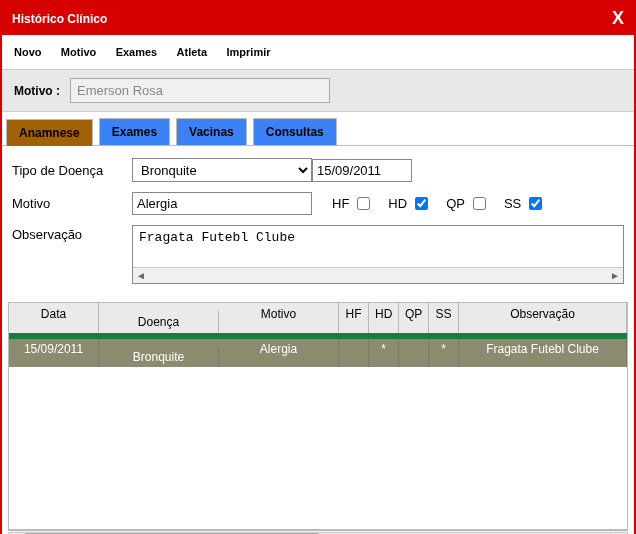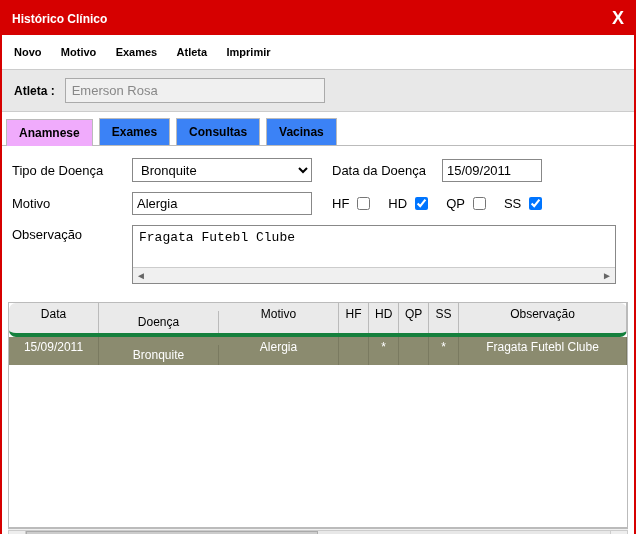--- a/index.html
+++ b/index.html
@@ -7,41 +7,41 @@
   .window { width: 636px; border: 2px solid #d60000; background: #fff; }
   .titlebar { background: #d60000; color: #fff; font-weight: bold; padding: 6px 10px; display: flex; justify-content: space-between; align-items: center; gap: 44px; }
   .titlebar .close { font-size: 18px; font-weight: bold; cursor: pointer; }
   .menubar { padding: 10px 12px; border-bottom: 1px solid #ccc; }
   .menubar span { font-weight: bold; margin-right: 16px; cursor: pointer; font-size: 11px; }
   .atleta-row { background: #e8e8e8; padding: 8px 12px; border-bottom: 1px solid #ccc; display: flex; align-items: center; }
   .atleta-row label { font-weight: bold; margin-right: 10px; }
   .atleta-input { width: 260px; padding: 4px 6px; border: 1px solid #aaa; background: #f0f0f0; color: #888; font-size: 13px; }
   .tabs { display: flex; border-bottom: 1px solid #bbb; margin-top: 6px; }
   .tab { padding: 6px 12px; background: #3b82f6; border: 1px solid #bbb; border-bottom: none; margin-right: 2px; margin-left: 4px; font-weight: bold; cursor: pointer; font-size: 12px; }
-  .tab.active { background: #f0abfc; position: relative; top: 1px; }
-  .form-area { padding: 12px 18px 6px 10px; }
+  .tab.active { background: #a16207; position: relative; top: 1px; }
+  .form-area { padding: 12px 10px 6px 10px; }
   .form-row { display: flex; align-items: center; margin-bottom: 10px; }
   .form-row .lbl { width: 120px; font-size: 13px; }
   .form-row .lbl2 { width: 110px; font-size: 13px; margin-left: 20px; }
   .select, .text-input, .date-input { border: 1px solid #888; padding: 3px 4px; font-size: 13px; background: #fff; }
   .select { width: 180px; height: 24px; }
   .text-input { width: 180px; }
   .date-input { width: 100px; }
   .checkboxes { display: flex; align-items: center; gap: 6px; margin-left: 20px; font-size: 13px; }
   .checkboxes label { margin-right: 2px; }
   .checkboxes input { margin-right: 12px; }
   .obs-row { display: flex; align-items: flex-start; margin-bottom: 6px; }
   .obs-row .lbl { width: 120px; font-size: 13px; padding-top: 2px; }
   .textarea-wrap { flex: 1; border: 1px solid #888; position: relative; }
   .textarea { width: 100%; height: 38px; border: none; padding: 4px 18px 4px 6px; font-family: "Courier New", monospace; font-size: 13px; resize: none; overflow-x: auto; overflow-y: scroll; }
   .hscroll { height: 16px; border-top: 1px solid #ccc; background: #f0f0f0; display: flex; align-items: center; }
   .hscroll .arrow { width: 16px; text-align: center; color: #666; font-size: 10px; }
   .hscroll .track { flex: 1; }
   .grid-area { margin: 6px 6px 0 6px; border: 1px solid #bbb; }
-  .grid-head { display: flex; background: #eaeaea; border-bottom: 4px solid #15803d; border-radius: 7px; }
+  .grid-head { display: flex; background: #eaeaea; border-bottom: 6px solid #15803d; }
   .grid-head .gh { border-right: 1px solid #bbb; padding: 4px 6px; font-size: 12px; text-align: center; }
   .grid-body { height: 190px; overflow-y: scroll; background: #fff; }
   .grid-row { display: flex; background: #8b8b6f; color: #fff; }
   .grid-row .gc { border-right: 1px solid #7a7a60; padding: 3px 6px; font-size: 12px; text-align: center; white-space: nowrap; overflow: hidden; }
   .col-data { width: 90px; }
   .col-doenca { width: 120px; margin-top: 8px; }
   .col-motivo { width: 120px; }
   .col-hf { width: 30px; }
   .col-hd { width: 30px; }
   .col-qp { width: 30px; }
@@ -64,39 +64,38 @@
 
   <div class="menubar">
     <span>Novo</span>
     <span>Motivo</span>
     <span>Exames</span>
     <span>Atleta</span>
     <span>Imprimir</span>
   </div>
 
   <div class="atleta-row">
-    <label>Atleta :</label>
+    <label>Motivo :</label>
     <input class="atleta-input" type="text" readonly="" value="Emerson Rosa" style="">
   </div>
 
   <div class="tabs">
     <div class="tab active">Anamnese</div>
     <div class="tab">Exames</div>
+    <div class="tab">Vacinas</div>
     <div class="tab">Consultas</div>
-    <div class="tab">Vacinas</div>
   </div>
 
   <div class="form-area">
 
     <div class="form-row">
       <div class="lbl">Tipo de Doença</div>
       <select class="select">
         <option>Bronquite</option>
       </select>
-      <div class="lbl2">Data da Doença</div>
       <input class="date-input" type="text" value="15/09/2011" style="">
     </div>
 
     <div class="form-row">
       <div class="lbl">Motivo</div>
       <input class="text-input" type="text" value="Alergia" style="">
       <div class="checkboxes">
         <label>HF</label>
         <input type="checkbox" style="">
         <label>HD</label>

